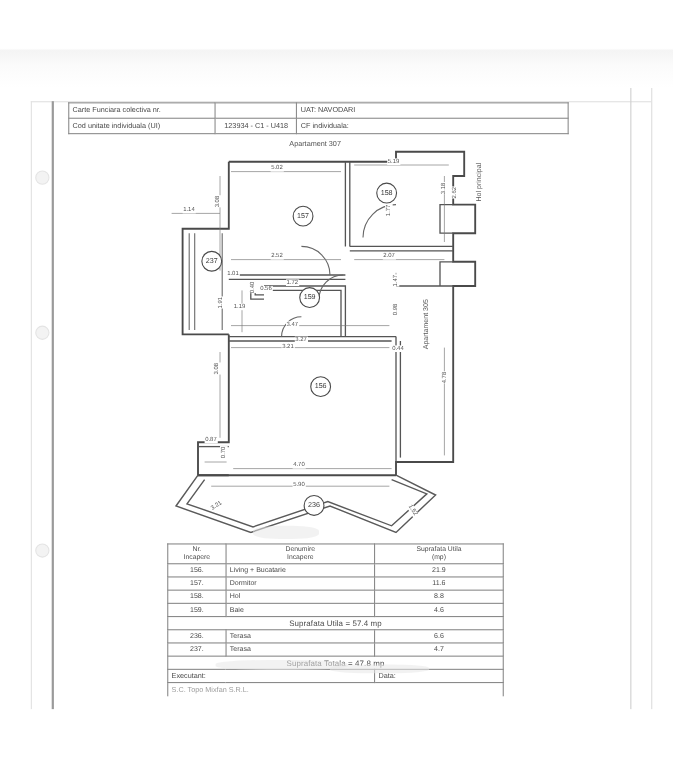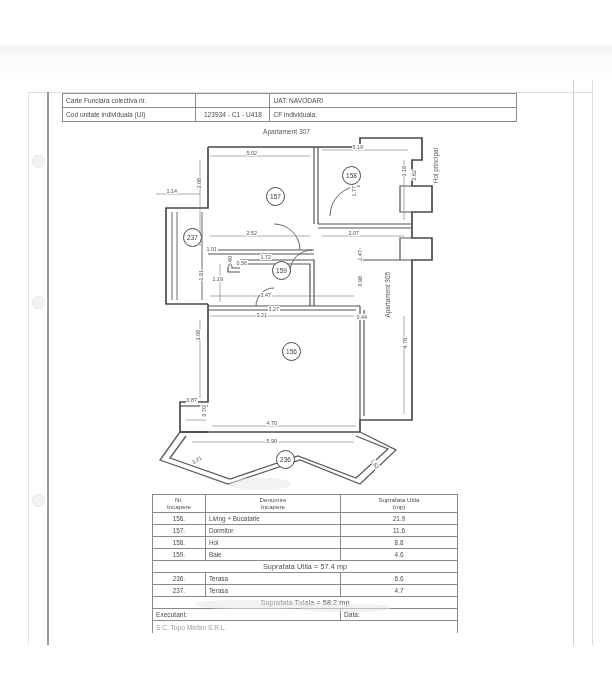--- a/index.html
+++ b/index.html
@@ -403,21 +403,21 @@
         <td class="col-nr">236.</td>
         <td class="col-den">Terasa</td>
         <td class="col-sup">6.6</td>
       </tr>
       <tr>
         <td class="col-nr">237.</td>
         <td class="col-den">Terasa</td>
         <td class="col-sup">4.7</td>
       </tr>
       <tr class="total-row">
-        <td colspan="3">Suprafata Totala = 58.2 mp</td>
+        <td colspan="3">Suprafata Totala = 47.8 mp</td>
       </tr>
       <tr class="foot-row">
         <td colspan="2">Executant:</td>
         <td class="foot-b">Data:</td>
       </tr>
       <tr id="exec-name-row">
         <td colspan="3">S.C. Topo Mixfan S.R.L.</td>
       </tr>
     </tbody>
   </table>

